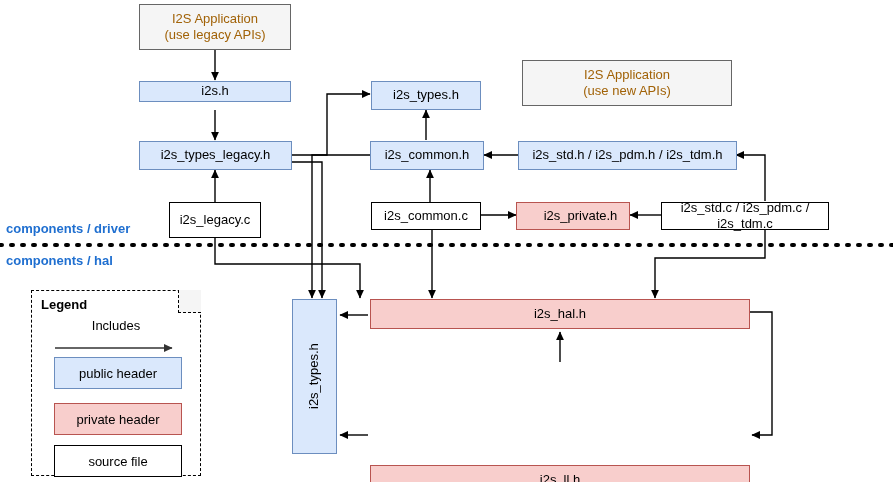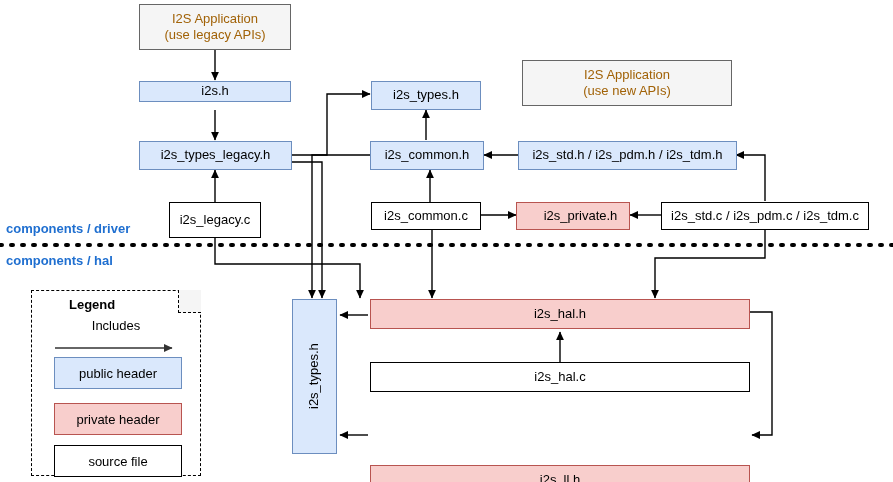--- a/index.html
+++ b/index.html
@@ -13,21 +13,21 @@
   .n-app{background:#f5f5f5;border:1px solid #666666;color:#a16207;}
   .n-pub{background:#dae8fc;border:1px solid #6c8ebf;}
   .n-priv{background:#f8cecc;border:1px solid #b85450;}
   .n-src{background:#ffffff;border:1px solid #000000;}
   .vert{writing-mode:vertical-rl;transform:rotate(180deg);}
   .zone-label{position:absolute;color:#1f6fd0;font-weight:bold;font-size:13px;z-index:3;}
   #legend{position:absolute;left:31px;top:290px;width:170px;height:186px;z-index:4;
           border:1px dashed #000;background:#ffffff;box-sizing:border-box;}
   #legend .fold{position:absolute;right:-1px;top:-1px;width:22px;height:22px;
           background:#f5f5f5;border-left:1px dashed #000;border-bottom:1px dashed #000;}
-  #legend .lg-title{position:absolute;left:9px;top:6px;font-weight:bold;font-size:13px;margin-left:28px;}
+  #legend .lg-title{position:absolute;left:9px;top:6px;font-weight:bold;font-size:13px;}
   #legend .lg-inc{position:absolute;left:0;top:27px;width:100%;text-align:center;font-size:13px;}
   #legend .lg-arrow{position:absolute;left:22px;top:52px;width:128px;height:10px;}
   #legend .lg-box{position:absolute;left:22px;width:128px;height:32px;box-sizing:border-box;
           display:flex;align-items:center;justify-content:center;font-size:13px;}
   #legend .lg-b1{top:66px;}
   #legend .lg-b2{top:112px;}
   #legend .lg-b3{top:154px;}
 </style>
 </head>
 <body>
@@ -103,30 +103,29 @@
   <div class="node n-pub" style="left:370px;top:141px;width:114px;height:29px;">i2s_common.h</div>
 
   <div class="node n-pub" style="left:518px;top:141px;width:219px;height:29px;">i2s_std.h / i2s_pdm.h / i2s_tdm.h</div>
 
   <div class="node n-src" style="left:169px;top:202px;width:92px;height:36px;">i2s_legacy.c</div>
 
   <div class="node n-src" style="left:371px;top:202px;width:110px;height:28px;">i2s_common.c</div>
 
   <div class="node n-priv" style="left:516px;top:202px;width:114px;height:28px;padding-left:15px;">i2s_private.h</div>
 
-  <div class="node n-src" style="left:661px;top:202px;width:208px;height:28px;">i2s_std.c / i2s_pdm.c / i2s_tdm.c</div>
+  <div class="node n-src" style="left:661px;top:202px;width:168px;height:28px;">i2s_std.c / i2s_pdm.c / i2s_tdm.c</div>
 
   <div class="zone-label" style="left:6px;top:221px;">components / driver</div>
   <div class="zone-label" style="left:6px;top:253px;">components / hal</div>
 
   <div class="node n-pub vert" style="left:292px;top:299px;width:45px;height:155px;">i2s_types.h</div>
 
   <div class="node n-priv" style="left:370px;top:299px;width:380px;height:30px;">i2s_hal.h</div>
 
-  <div class="node n-src" style="left:370px;top:362px;width:380px;height:30px;">i2s_hal.c</div>
 
   <div class="node n-priv" style="left:370px;top:421px;width:380px;height:30px;margin-top:44px;">i2s_ll.h</div>
 
   <div id="legend">
     <div class="fold"></div>
     <div class="lg-title">Legend</div>
     <div class="lg-inc">Includes</div>
     <svg class="lg-arrow" viewBox="0 0 128 10" xmlns="http://www.w3.org/2000/svg">
       <defs>
         <marker id="ah2" markerWidth="9" markerHeight="9" refX="8" refY="4.5" orient="auto" markerUnits="userSpaceOnUse">

